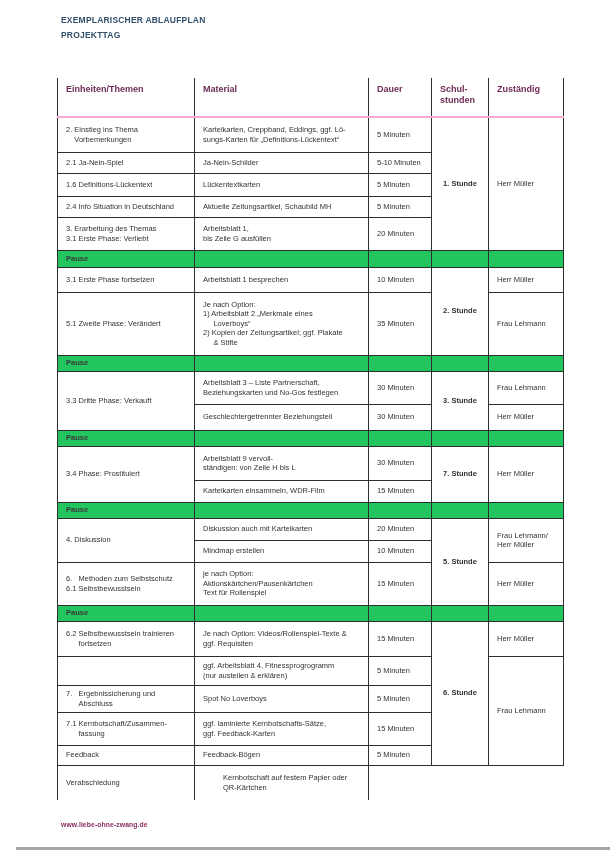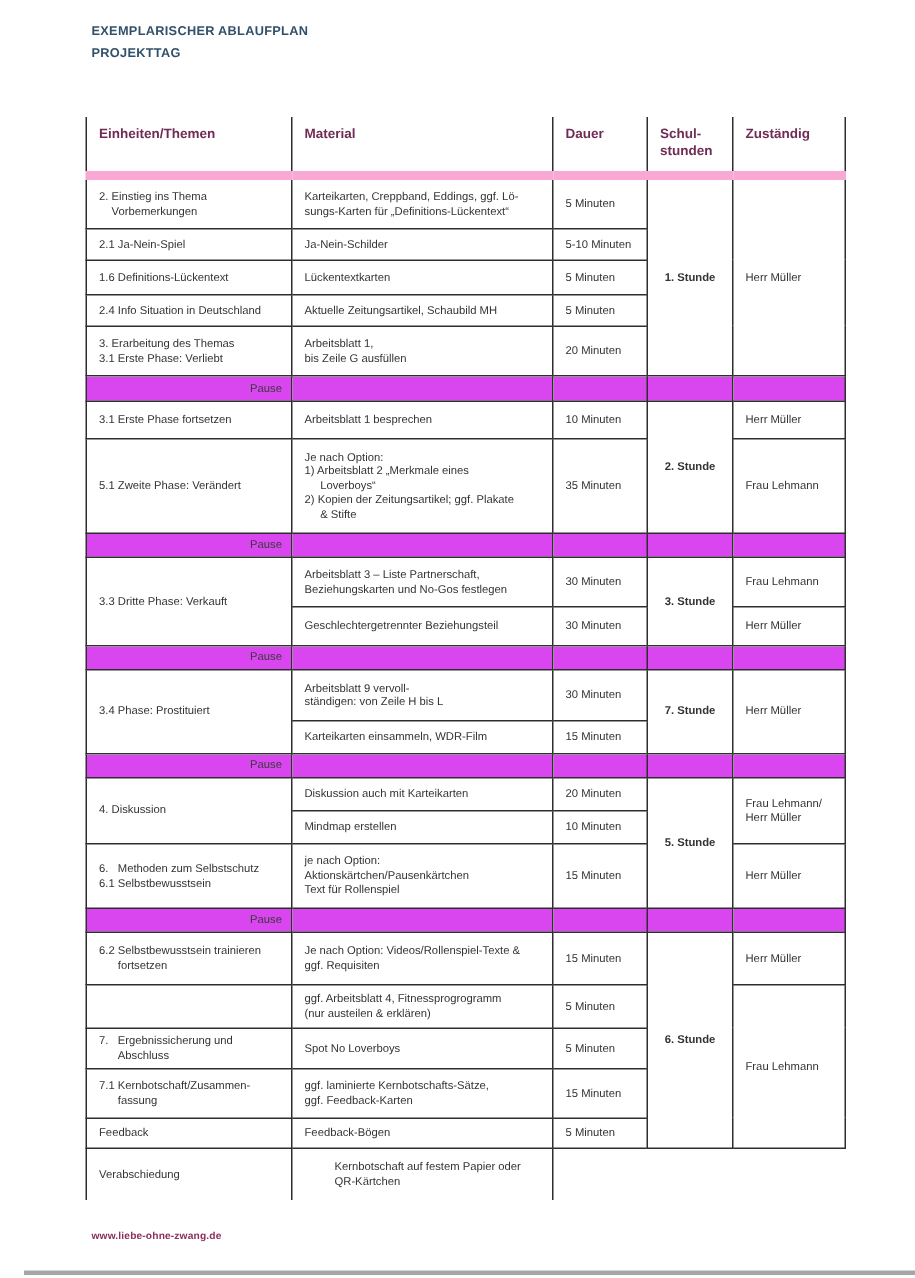--- a/index.html
+++ b/index.html
@@ -39,36 +39,36 @@
     font-size: 7.5px;
     line-height: 9.5px;
     color: #333333;
     vertical-align: middle;
     padding: 2px 6px 2px 8px;
     white-space: pre-wrap;
     overflow: hidden;
   }
   .schedule thead th {
     border-top: none;
-    border-bottom: 6px solid #f9a8d4;
+    border-bottom: 2px solid #f9a8d4;
     color: #6f2c55;
     font-size: 9px;
     line-height: 11px;
     font-weight: 700;
     text-align: left;
     vertical-align: top;
     padding-top: 6px;
   }
   .schedule td.stunde {
     text-align: center;
     font-weight: 700;
     padding-left: 2px;
     padding-right: 2px;
   }
-  .schedule tr.pause td { background: #d946ef; font-weight: 400; color: #3a3a3a; text-align: right; }
+  .schedule tr.pause td { background: #22c55e; font-weight: 700; color: #3a3a3a; }
   .schedule tr.last-row td { border: none; }
   .schedule tr.last-row td.lr-c1 { border-left: 1px solid #2e2e2e; border-right: 1px solid #2e2e2e; }
   .schedule tr.last-row td.lr-c2 { border-right: 1px solid #2e2e2e; padding-left: 28px; }
   .footer-link {
     position: absolute;
     left: 45px;
     top: 821px;
     color: #8a2f60;
     font-size: 6.8px;
     font-weight: 700;

